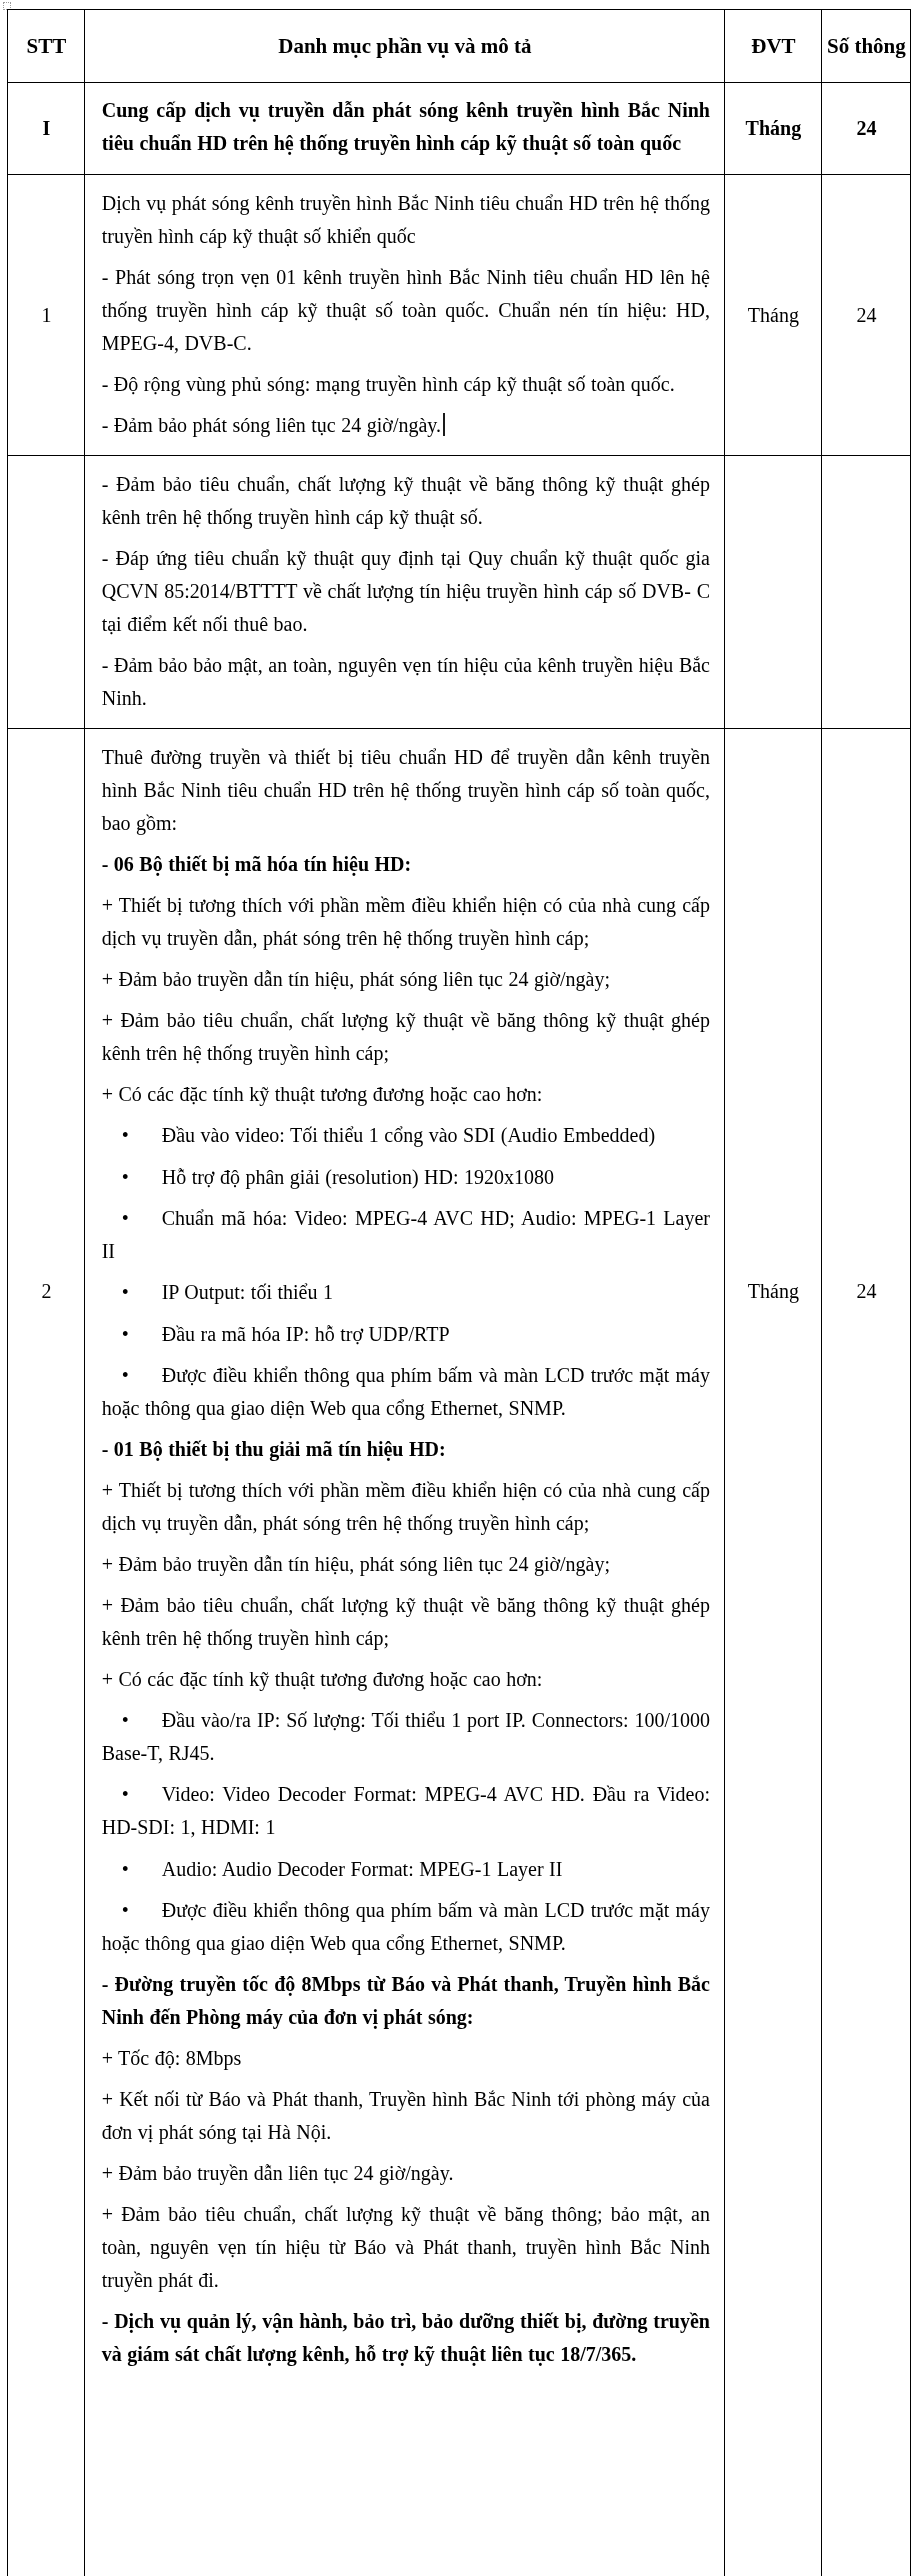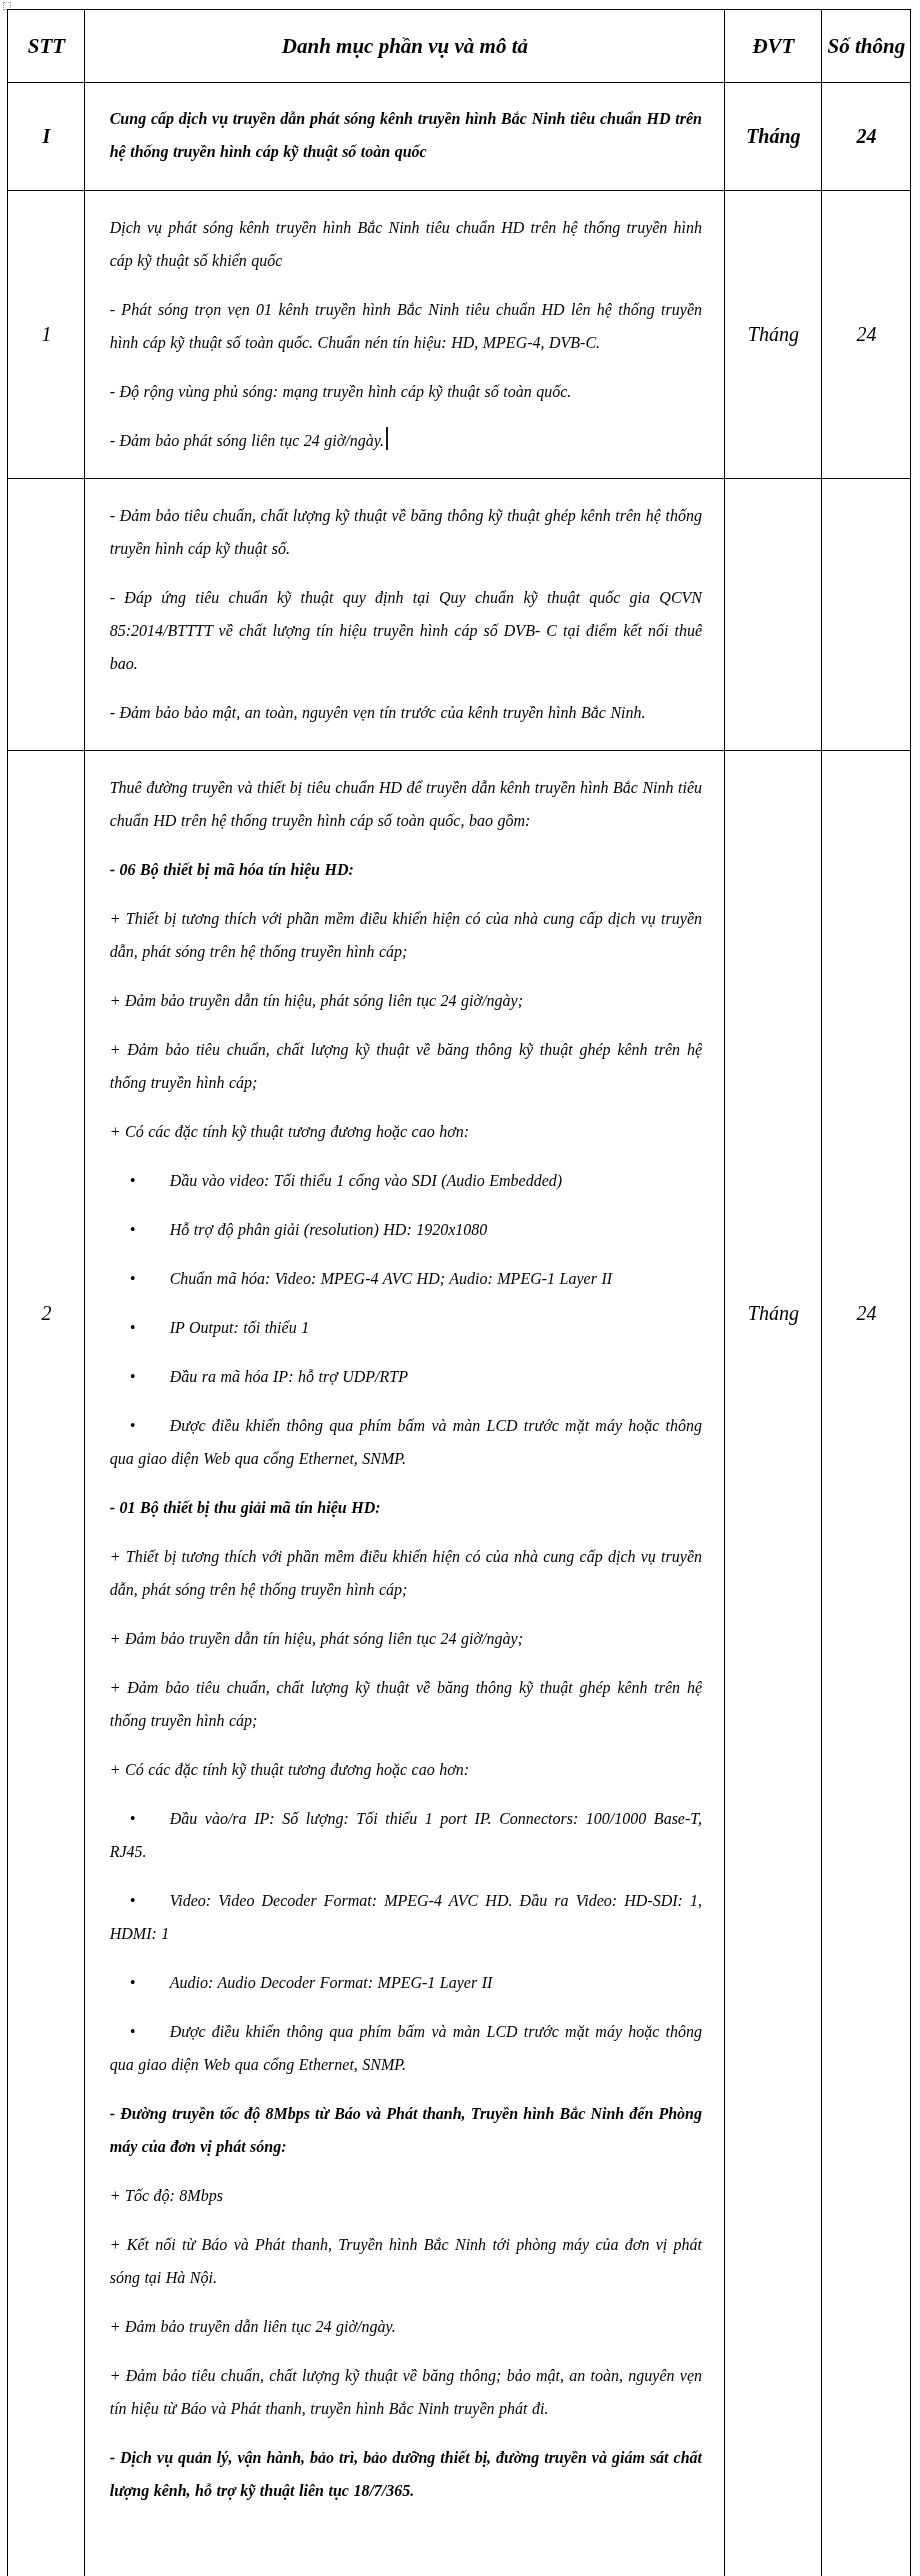--- a/index.html
+++ b/index.html
@@ -1,21 +1,21 @@
 <!DOCTYPE html>
 <html lang="vi" style="font-size:14.7px"><head>
 <meta charset="utf-8">
 <style>
   html,body{margin:0;padding:0;}
   body{
     width:920px;height:2576px;background:#ffffff;color:#000;
     font-family:"Liberation Serif","DejaVu Serif",serif;
     overflow:hidden;
   }
-  .sheet{position:relative;width:920px;height:1812px;font-style:italic;}
+  .sheet{position:relative;width:920px;height:1812px;}
   .anchor-mark{
     position:absolute;left:2.8px;top:1.8px;width:6.4px;height:6.4px;
     border:0.9px dotted #9a9a9a;
   }
   table.doc{
     position:absolute;left:7.4px;top:9.2px;width:903px;
     border-collapse:collapse;table-layout:fixed;
   }
   col.c-stt{width:77px;}
   col.c-desc{width:640px;}
@@ -28,21 +28,21 @@
   }
   td.cell{font-size:20px;vertical-align:middle;}
   td.stt-cell,td.unit-cell,td.qty-cell{text-align:center;padding:2.8px 1.8px;}
   td.deep{vertical-align:top;}
   td .val{line-height:33px;}
   td .val.bold{font-weight:bold;}
   td .val.offset{margin-top:543px;}
   td.desc-cell{vertical-align:top;padding:3.7px 6.4px 5.5px 8.3px;}
   .desc-inner.tall{min-height:1849px;}
   .para{
-    margin:16px;font-size:16px;line-height:33px;text-align:justify;
+    margin:8px;font-size:20px;line-height:33px;text-align:justify;
     word-spacing:0.5px;
   }
   .para.bold{font-weight:bold;}
   .para.bullet{text-indent:20px;margin-top:8.3px;}
   .bullet-glyph{display:inline-block;width:40px;text-indent:0;}
   .text-caret{
     display:inline-block;width:1.8px;height:23px;background:#1a1a1a;
     vertical-align:-4.6px;margin-left:1.8px;
   }
 </style>
@@ -105,21 +105,21 @@
           </td>
         </tr>
         <tr>
           <td class="cell stt-cell">
             <div class="val"></div>
           </td>
           <td class="cell desc-cell">
             <div class="desc-inner">
               <p class="para plain">- Đảm bảo tiêu chuẩn, chất lượng kỹ thuật về băng thông kỹ thuật ghép kênh trên hệ thống truyền hình cáp kỹ thuật số.</p>
               <p class="para plain">- Đáp ứng tiêu chuẩn kỹ thuật quy định tại Quy chuẩn kỹ thuật quốc gia QCVN 85:2014/BTTTT về chất lượng tín hiệu truyền hình cáp số DVB- C tại điểm kết nối thuê bao.</p>
-              <p class="para plain">- Đảm bảo bảo mật, an toàn, nguyên vẹn tín trước của kênh truyền hình Bắc Ninh.</p>
+              <p class="para plain">- Đảm bảo bảo mật, an toàn, nguyên vẹn tín hiệu của kênh truyền hiệu Bắc Ninh.</p>
             </div>
           </td>
           <td class="cell unit-cell">
             <div class="val"></div>
           </td>
           <td class="cell qty-cell">
             <div class="val"></div>
           </td>
         </tr>
         <tr>

